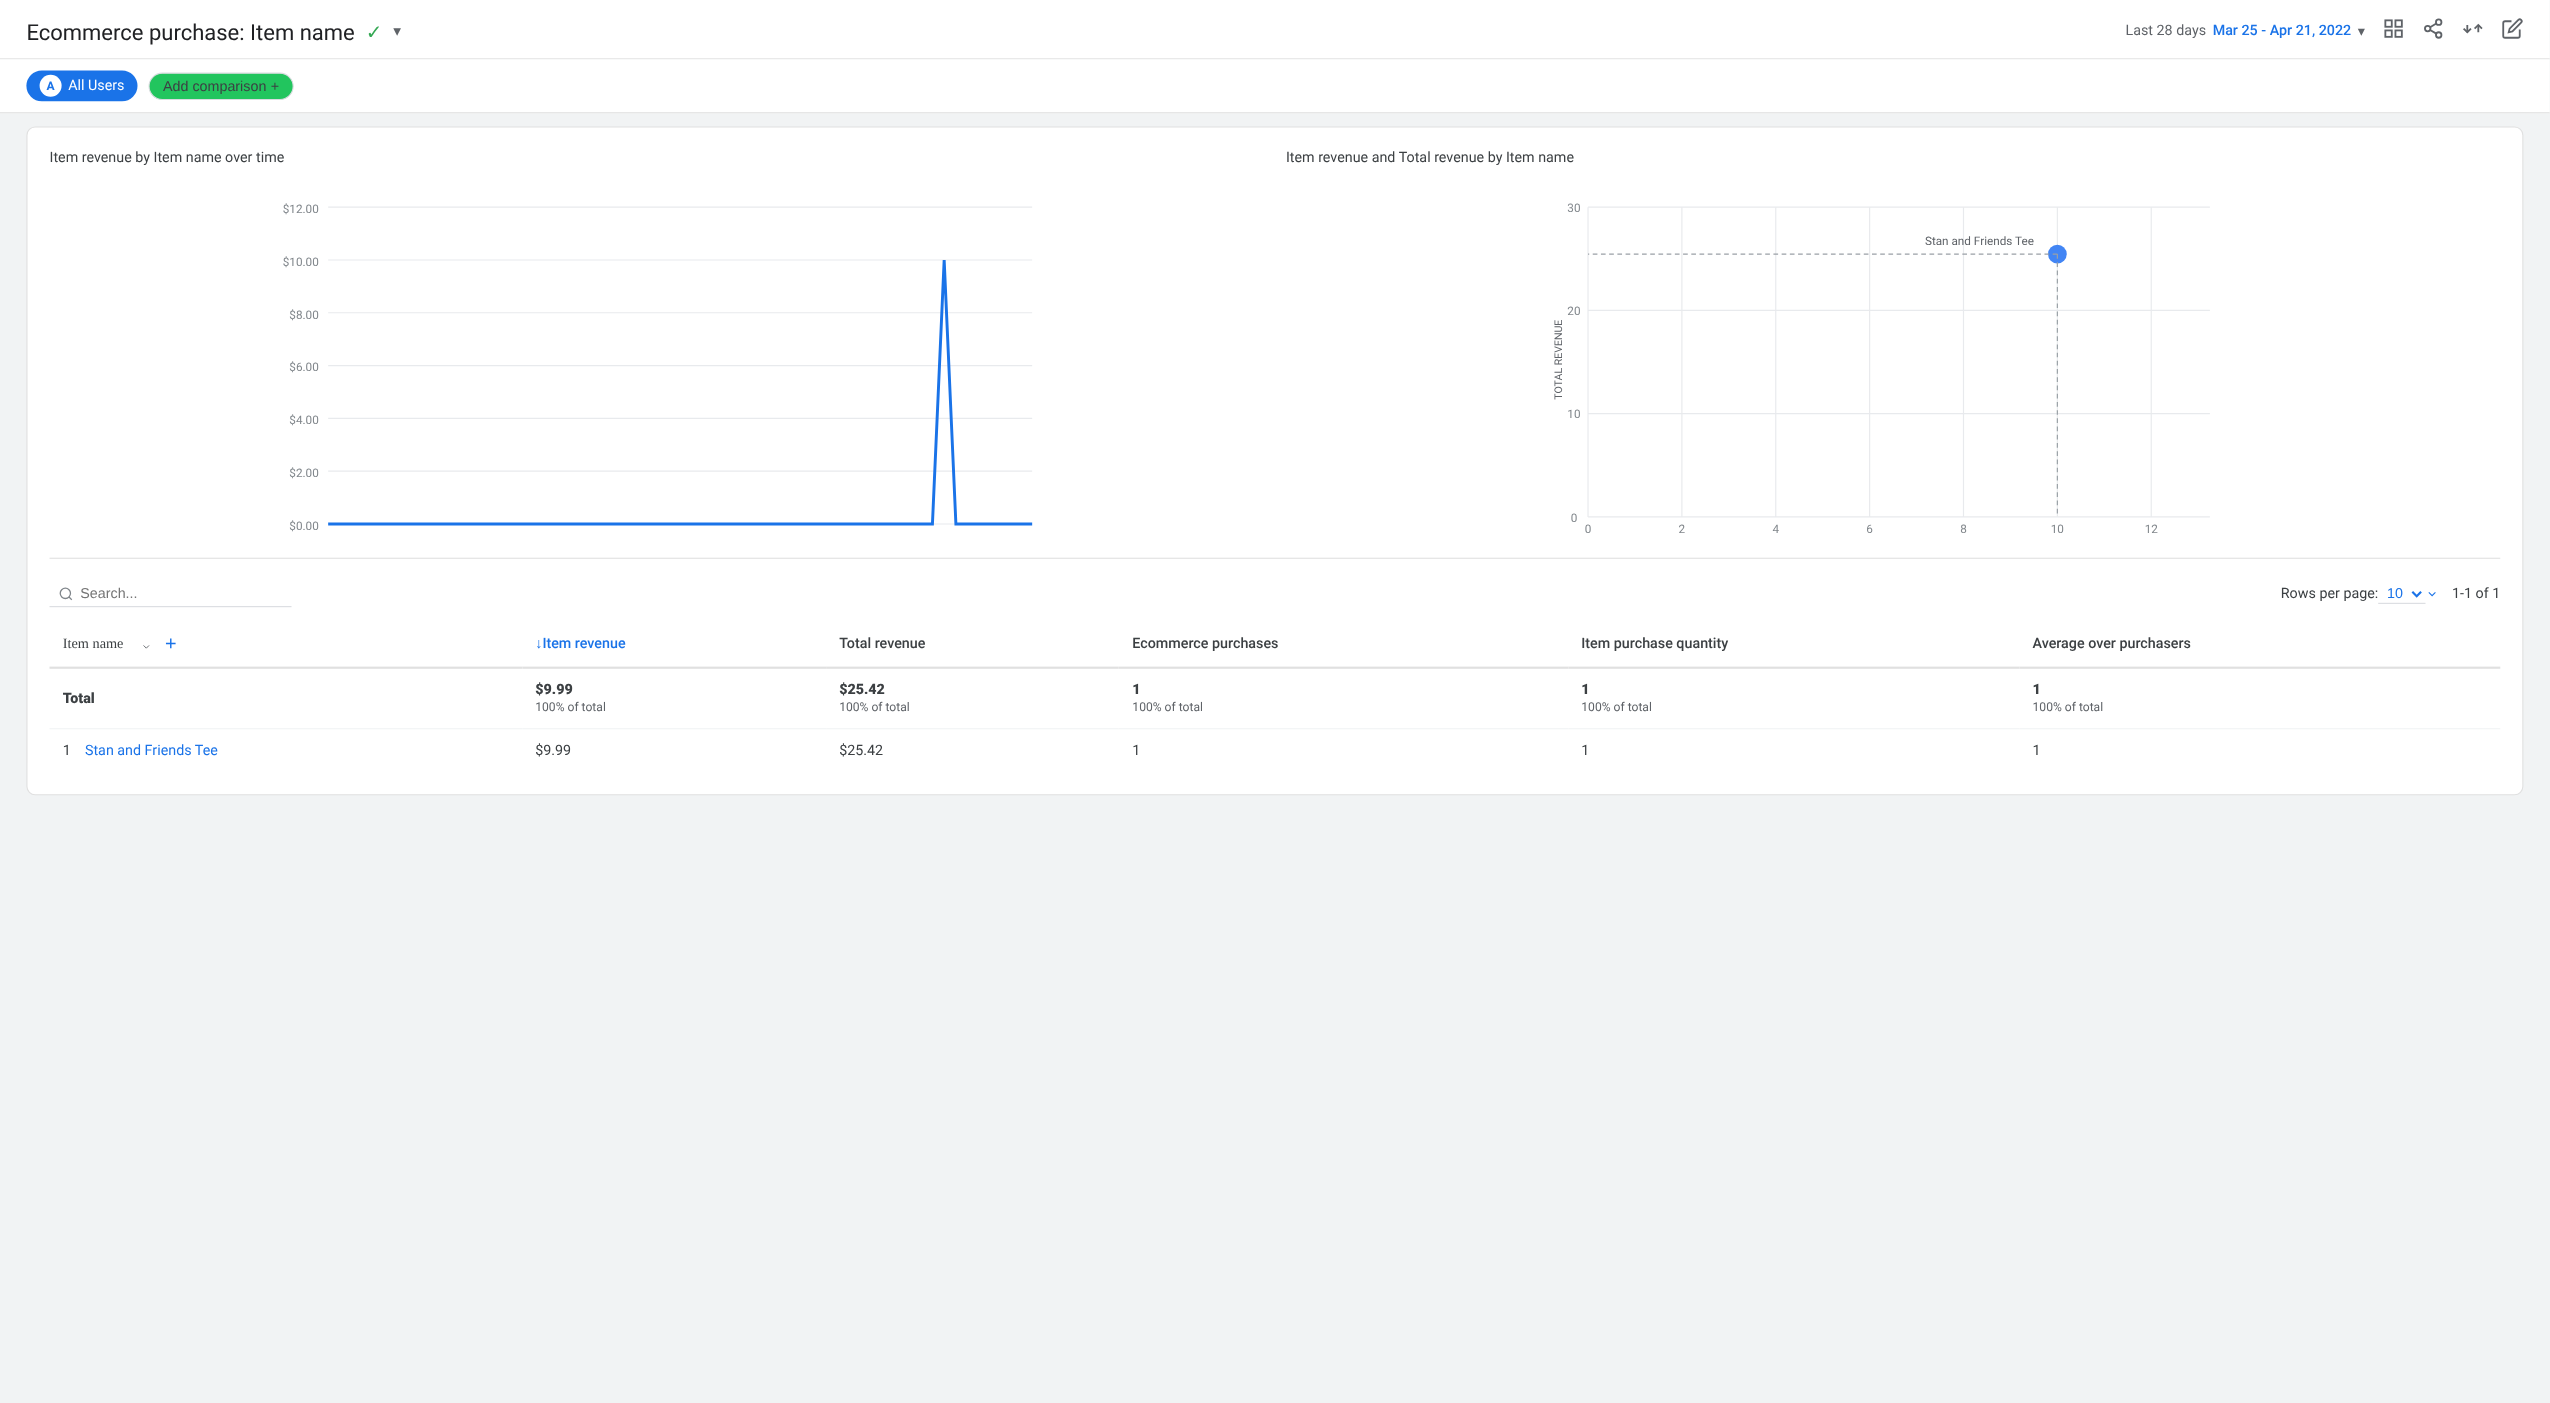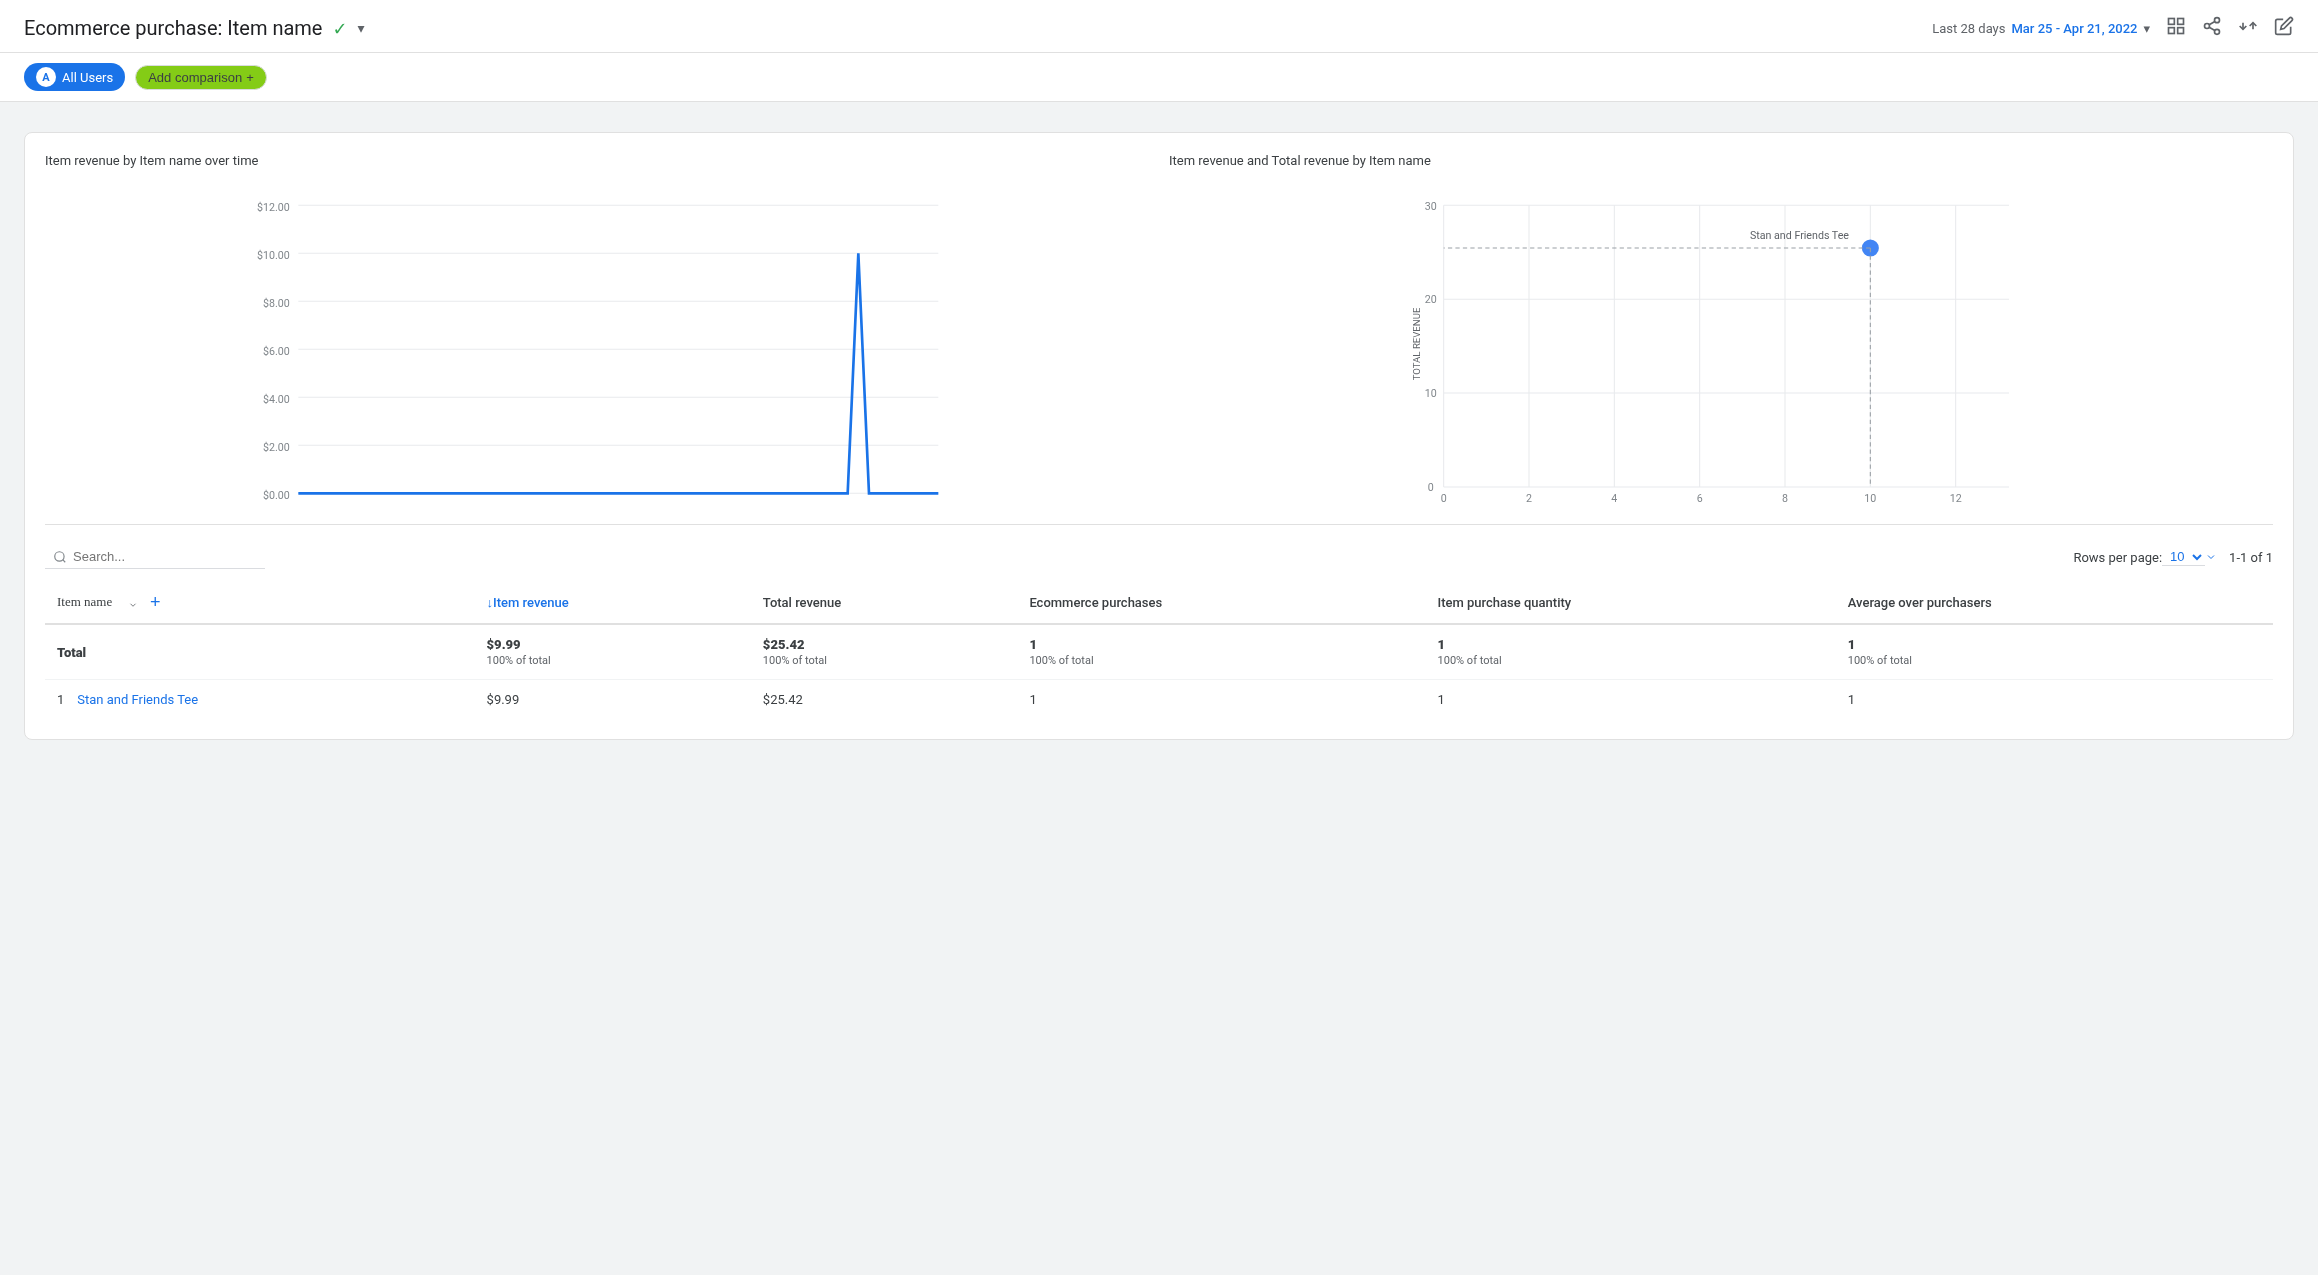--- a/index.html
+++ b/index.html
@@ -100,24 +100,24 @@
     .add-comparison-btn {
       display: flex;
       align-items: center;
       gap: 4px;
       border: 1px solid #dadce0;
       border-radius: 16px;
       padding: 4px 12px;
       font-size: 13px;
       color: #3c4043;
       cursor: pointer;
-      background: #84cc16;
+      background: #22c55e;
     }
     .main-content {
-      padding: 30px 24px;
+      padding: 12px 24px;
     }
     .card {
       background: #fff;
       border-radius: 8px;
       border: 1px solid #e0e0e0;
       padding: 20px;
     }
     .charts-row {
       display: grid;
       grid-template-columns: 1fr 1fr;

